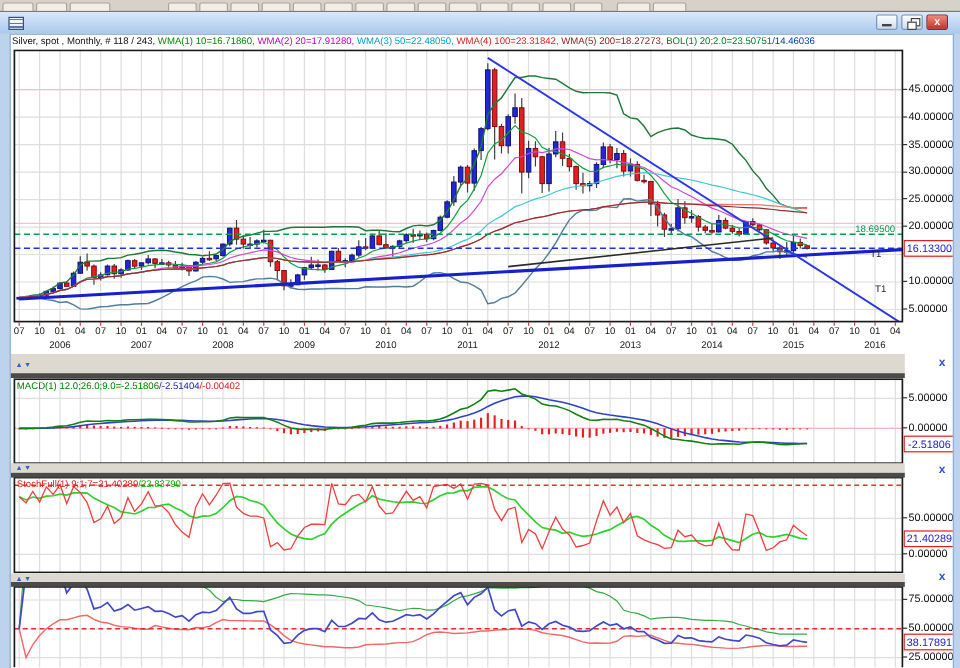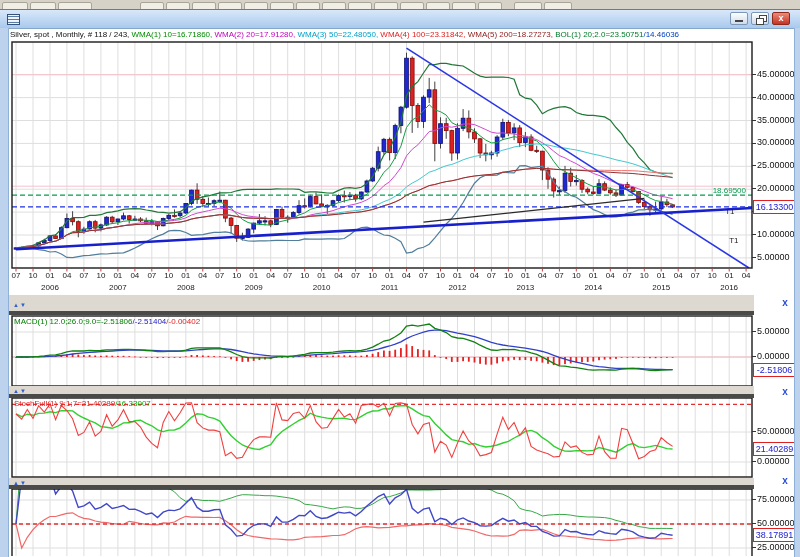--- a/index.html
+++ b/index.html
@@ -690,21 +690,21 @@
         <polyline points="6.0,42.0 11.7,42.0 17.3,42.0 23.0,41.9 28.6,41.8 34.3,41.6 40.0,41.3 45.6,41.0 51.3,40.5 56.9,39.8 62.6,39.0 68.3,38.4 73.9,37.9 79.6,37.4 85.2,37.0 90.9,36.7 96.6,36.3 102.2,36.0 107.9,35.7 113.5,35.4 119.2,35.2 124.9,35.1 130.5,35.1 136.2,35.2 141.8,35.3 147.5,35.6 153.2,35.8 158.8,35.9 164.5,36.0 170.1,36.0 175.8,35.9 181.5,35.4 187.1,34.9 192.8,34.5 198.4,34.2 204.1,33.9 209.8,33.8 215.4,33.9 221.1,34.5 226.7,35.5 232.4,36.7 238.1,37.9 243.7,38.9 249.4,39.7 255.0,40.3 260.7,40.9 266.4,41.1 272.0,41.2 277.7,41.3 283.3,41.2 289.0,41.0 294.7,40.7 300.3,40.2 306.0,39.7 311.6,39.3 317.3,38.9 323.0,38.6 328.6,38.1 334.3,37.7 339.9,37.3 345.6,37.0 351.3,36.7 356.9,36.1 362.6,35.3 368.2,34.1 373.9,32.5 379.6,31.0 385.2,29.1 390.9,26.9 396.5,23.7 402.2,21.0 407.9,19.0 413.5,17.2 419.2,15.6 424.8,15.1 430.5,15.1 436.2,15.6 441.8,16.8 447.5,18.1 453.1,19.1 458.8,20.3 464.5,21.7 470.1,23.4 475.8,25.3 481.4,27.3 487.1,28.9 492.8,30.0 498.4,30.9 504.1,31.6 509.7,32.4 515.4,33.2 521.1,34.1 526.7,35.1 532.4,36.5 538.0,38.2 543.7,40.3 549.4,42.4 555.0,44.2 560.7,45.8 566.3,47.1 572.0,48.4 577.7,49.7 583.3,50.8 589.0,51.6 594.6,52.2 600.3,52.8 606.0,53.3 611.6,53.5 617.3,53.5 622.9,53.4 628.6,53.5 634.3,53.8 639.9,54.1 645.6,54.4 651.2,54.5 656.9,54.6 662.6,54.6" fill="none" stroke="#3040c8" stroke-width="1.3"></polyline>
         <polyline points="6.0,42.0 11.7,42.0 17.3,41.8 23.0,41.7 28.6,41.4 34.3,40.9 40.0,40.1 45.6,39.8 51.3,38.6 56.9,36.9 62.6,35.9 68.3,36.0 73.9,36.0 79.6,35.4 85.2,35.6 90.9,35.5 96.6,34.8 102.2,34.8 107.9,34.6 113.5,34.3 119.2,34.4 124.9,34.6 130.5,34.9 136.2,35.5 141.8,35.9 147.5,36.7 153.2,36.7 158.8,36.4 164.5,36.4 170.1,36.1 175.8,35.2 181.5,33.4 187.1,32.8 192.8,32.9 198.4,33.0 204.1,33.0 209.8,33.0 215.4,34.7 221.1,36.8 226.7,39.5 232.4,41.7 238.1,42.6 243.7,42.8 249.4,42.8 255.0,42.8 260.7,43.0 266.4,41.9 272.0,41.7 277.7,41.6 283.3,41.1 289.0,40.1 294.7,39.4 300.3,38.0 306.0,37.6 311.6,37.6 317.3,37.6 323.0,37.1 328.6,36.4 334.3,36.0 339.9,35.7 345.6,35.8 351.3,35.3 356.9,34.1 362.6,32.1 368.2,29.2 373.9,26.0 379.6,24.8 385.2,21.8 390.9,18.0 396.5,11.1 402.2,10.1 407.9,11.1 413.5,10.1 419.2,9.0 424.8,13.3 430.5,15.2 436.2,17.6 441.8,21.7 447.5,23.0 453.1,23.4 458.8,25.1 464.5,27.2 470.1,30.2 475.8,32.9 481.4,35.0 487.1,35.3 492.8,34.3 498.4,34.6 504.1,34.4 509.7,35.6 515.4,36.2 521.1,37.9 526.7,39.3 532.4,42.1 538.0,45.1 543.7,48.4 549.4,50.9 555.0,51.2 560.7,52.1 566.3,52.6 572.0,53.6 577.7,54.6 583.3,55.2 589.0,54.8 594.6,54.9 600.3,55.0 606.0,55.2 611.6,54.2 617.3,53.6 622.9,53.3 628.6,53.9 634.3,54.6 639.9,55.3 645.6,55.6 651.2,55.1 656.9,54.8 662.6,54.6" fill="none" stroke="#108010" stroke-width="1.3"></polyline>
       </g>
       <rect x="2" y="1" width="740" height="70" fill="none" stroke="#1a1a1a" stroke-width="1.4"></rect>
     </svg>
 
   <div class="sep" style="top:386px;height:8px;"></div>
   <div class="tris" style="top:387px;"><span>▲</span><span>▼</span></div>
   <div class="sepband" style="top:394px;"></div>
 
-  <div class="ind-legend" id="legend-stoch"><span style="color: rgb(224, 32, 32);">StochFull(1) 9;1;7=21.40289</span><span style="color: rgb(0, 176, 0);">/16.33007</span></div>
+  <div class="ind-legend" id="legend-stoch"><span style="color: rgb(224, 32, 32);">StochFull(1) 9;1;7=21.40289</span><span style="color: rgb(0, 176, 0);">/22.83790</span></div>
   <svg id="svg-stoch" width="744" height="81">
       <line x1="6.0" y1="1" x2="6.0" y2="80" stroke="#dedede" stroke-width="1"></line>
       <line x1="23.0" y1="1" x2="23.0" y2="80" stroke="#dedede" stroke-width="1"></line>
       <line x1="40.0" y1="1" x2="40.0" y2="80" stroke="#dedede" stroke-width="1"></line>
       <line x1="56.9" y1="1" x2="56.9" y2="80" stroke="#dedede" stroke-width="1"></line>
       <line x1="73.9" y1="1" x2="73.9" y2="80" stroke="#dedede" stroke-width="1"></line>
       <line x1="90.9" y1="1" x2="90.9" y2="80" stroke="#dedede" stroke-width="1"></line>
       <line x1="107.9" y1="1" x2="107.9" y2="80" stroke="#dedede" stroke-width="1"></line>
       <line x1="124.9" y1="1" x2="124.9" y2="80" stroke="#dedede" stroke-width="1"></line>
       <line x1="141.8" y1="1" x2="141.8" y2="80" stroke="#dedede" stroke-width="1"></line>

